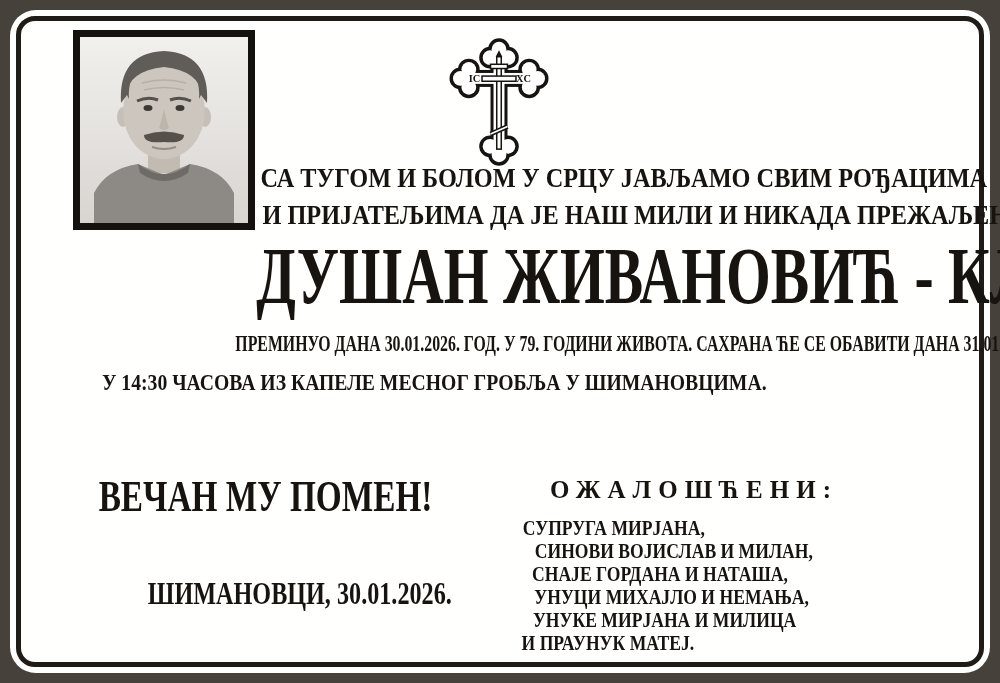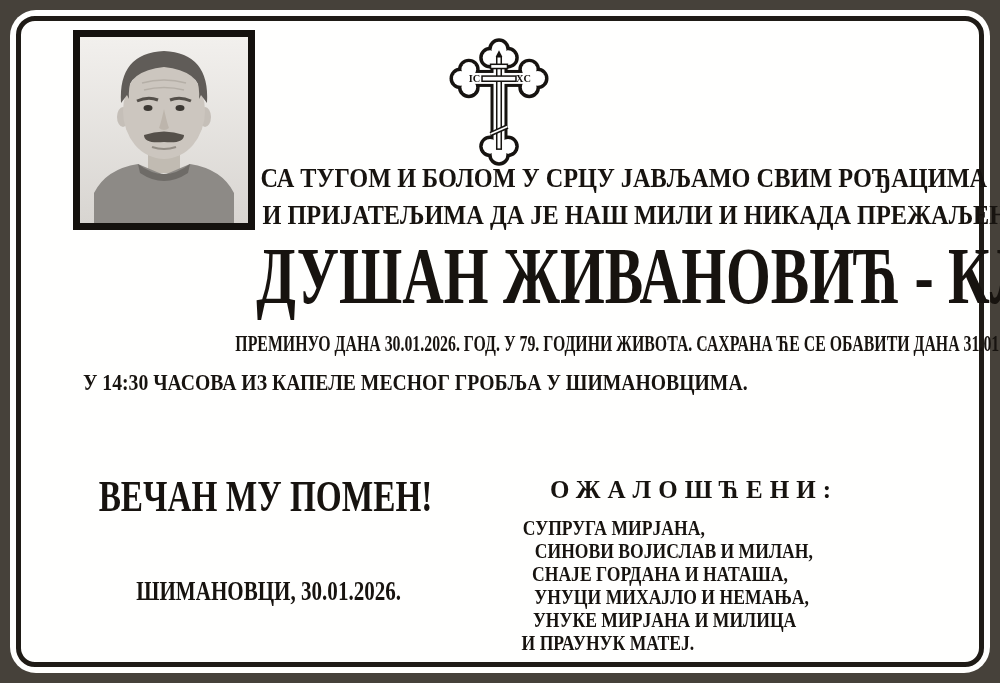--- a/index.html
+++ b/index.html
@@ -12,28 +12,28 @@
   .narrow{display:inline-block;white-space:nowrap;transform-origin:center;font-weight:bold;}
   
   .photo-frame{position:absolute;left:63px;top:20px;width:168px;height:186px;border:7px solid #14110e;background:#e6e4e1;}
   
   .intro{left:210px;width:750px;top:150px;line-height:37px;font-size:27px;}
   .intro .narrow{transform:scaleX(0.9);}
   .name-block{left:60px;right:0;top:224px;font-size:80px;line-height:1.05;}
   .name-block .narrow{transform:scaleX(0.72);}
   .para1{left:0;right:0;top:320px;font-size:24px;}
   .para1 .narrow{transform:scaleX(0.66);}
-  .para2{left:0;right:0;top:354px;font-size:24px;line-height:37px;}
+  .para2{left:12px;right:0;top:354px;font-size:24px;line-height:37px;padding-left:7px;}
   .para2 .narrow{transform:scaleX(0.82);}
   .epitaph{left:30px;right:420px;top:424px;font-size:45px;margin-top:36px;}
   .epitaph .narrow{transform:scaleX(0.74);}
   .ozal{left:540px;right:10px;top:466px;font-size:25px;font-weight:bold;letter-spacing:7px;white-space:nowrap;}
   .mourners{left:490px;right:10px;top:506px;font-size:22px;line-height:23px;}
   .mourners .narrow{transform:scaleX(0.8);}
-  .place-date{left:89px;top:566px;font-size:27px;}
+  .place-date{left:95px;top:566px;font-size:31px;}
   .place-date .narrow{transform:scaleX(0.78);}
 </style>
 </head>
 <body>
 
 <div class="page">
   <div class="card">
     <div class="card-line"></div>
 
     <div class="photo-frame">

